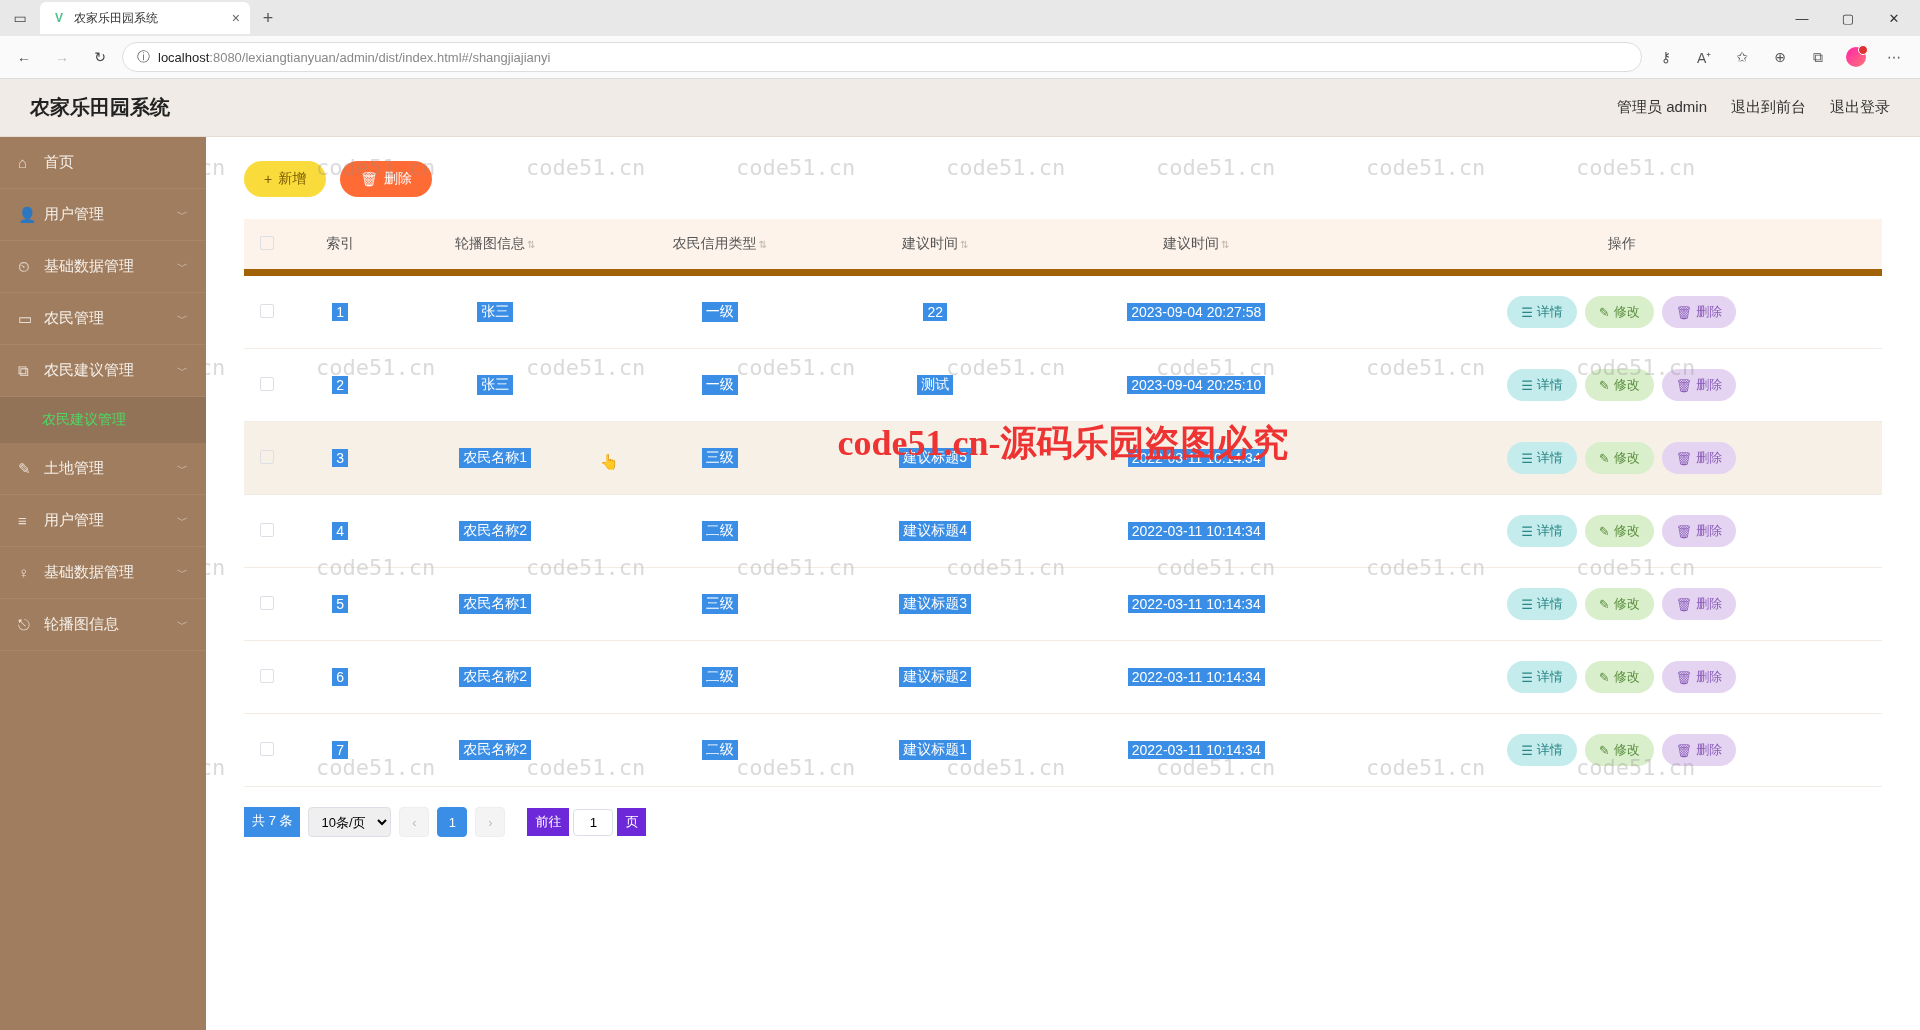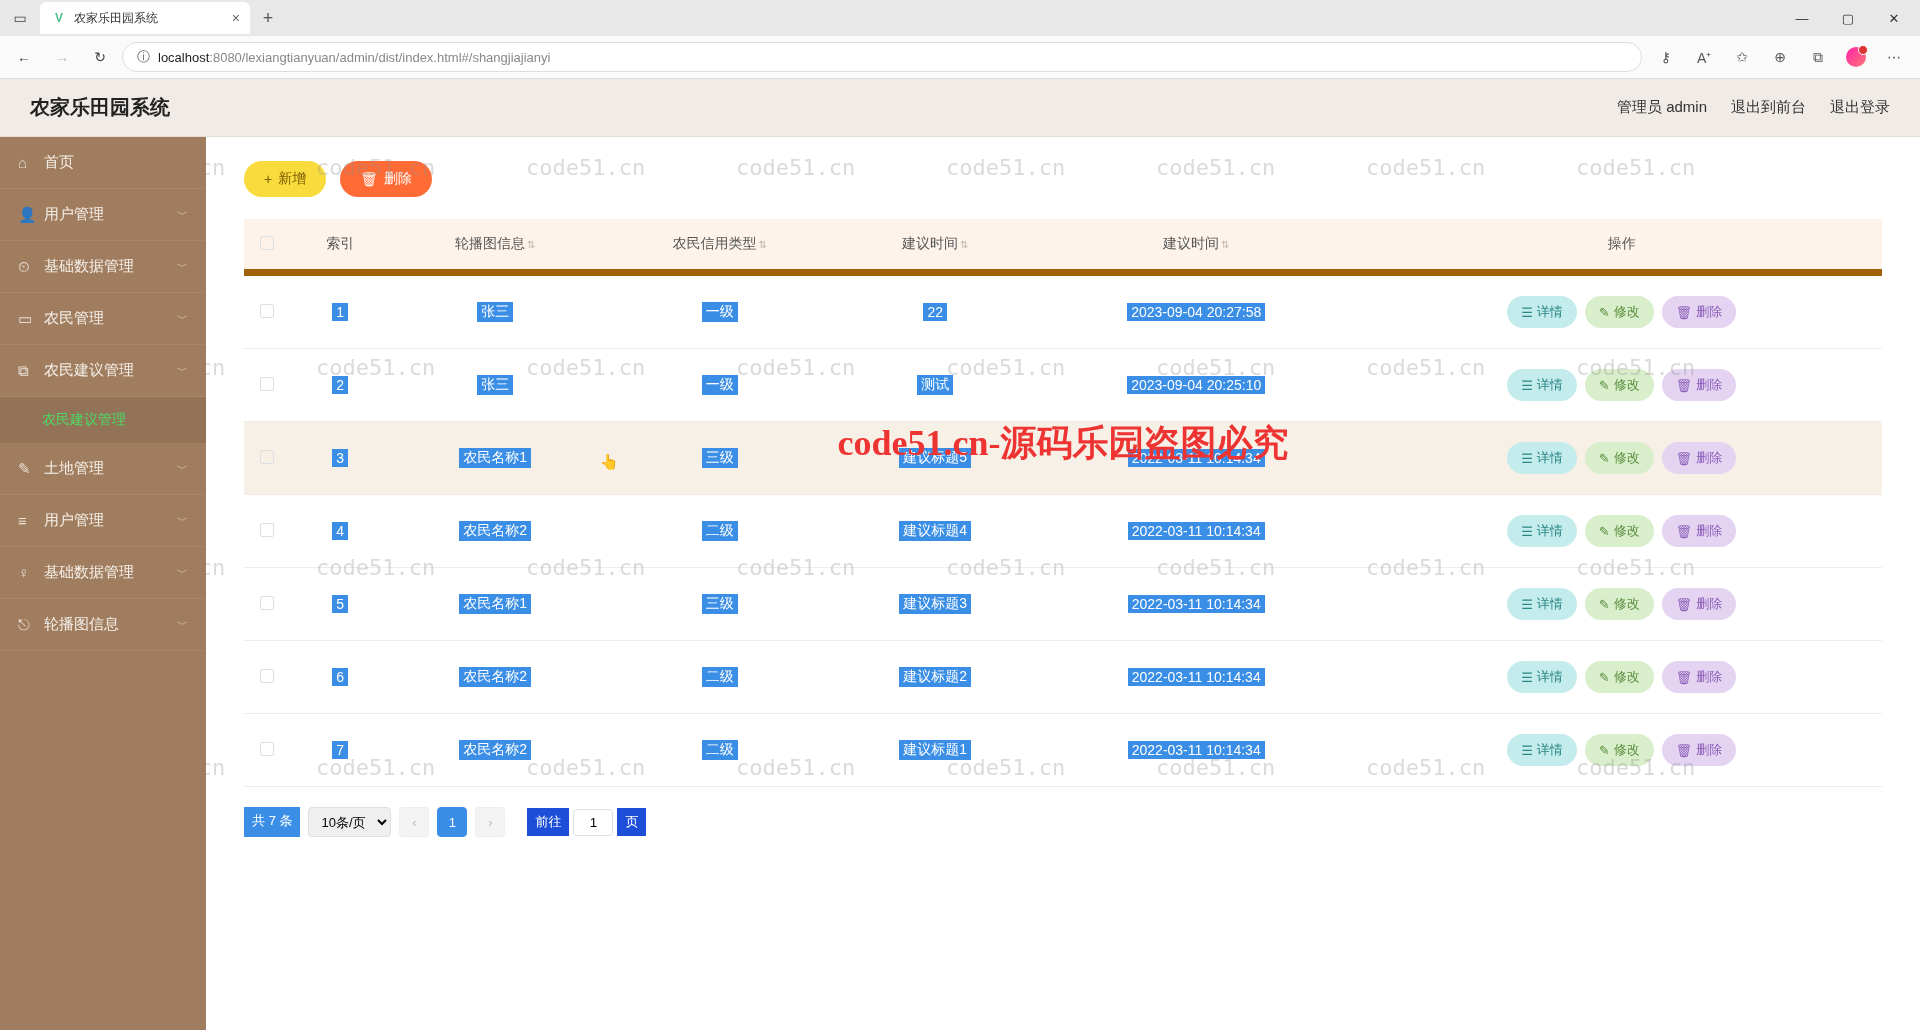--- a/index.html
+++ b/index.html
@@ -63,21 +63,21 @@
 .act-edit   { background: #d9eecb; color: #5a8e3e; }
 .act-delete { background: #e4d4f2; color: #8a5cb8; }
 
 
 .pager { display: flex; gap: 8px; margin-top: 20px; font-size: 13px; }
 .pg-info { background: #3a8ee6; color: #fff; padding: 5px 8px; }
 .pg-select { border: 1px solid #dcdfe6; border-radius: 4px; padding: 5px 8px; font-size: 13px; font-family: inherit; }
 .pg-btn { width: 30px; height: 30px; border: 1px solid #eee; background: #f4f4f5; border-radius: 4px; display: flex; align-items: center; justify-content: center; color: #bbb; cursor: pointer; }
 .pg-btn.active { background: #3a8ee6; color: #fff; border-color: #3a8ee6; }
 .pg-jump { display: flex; align-items: center; gap: 4px; margin-left: 14px; }
-.pg-jump .lbl { background: #1d4ed8; color: #fff; padding: 5px 8px; }
+.pg-jump .lbl { background: #6d28d9; color: #fff; padding: 5px 8px; }
 .pg-jump input { width: 40px; border: 1px solid #dcdfe6; border-radius: 4px; padding: 5px; text-align: center; font-family: inherit; }
 
 
 .watermark { position: absolute; font-size: 22px; color: rgba(140,140,140,0.32); pointer-events: none; font-family: monospace; white-space: nowrap; }
 .wm-red { position: absolute; font-size: 36px; color: #e33; font-weight: bold; pointer-events: none; font-family: "SimSun", serif; left: 50%; transform: translateX(-50%); top: 282px; white-space: nowrap; }
 
 
 .cursor-hand { position: absolute; left: 394px; top: 316px; font-size: 15px; pointer-events: none; z-index: 5; }
 </style>
 </head>

